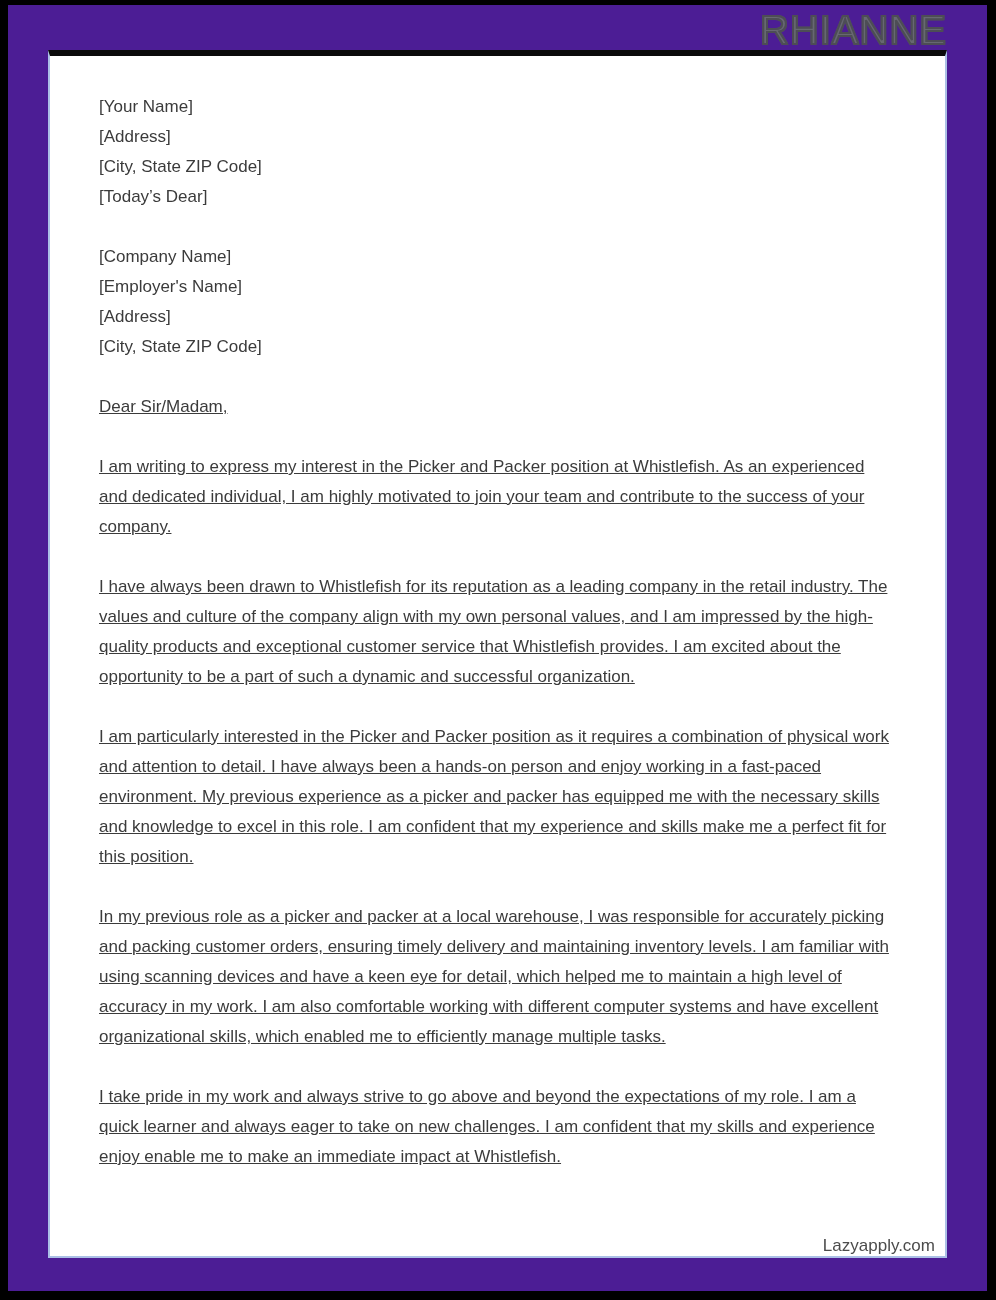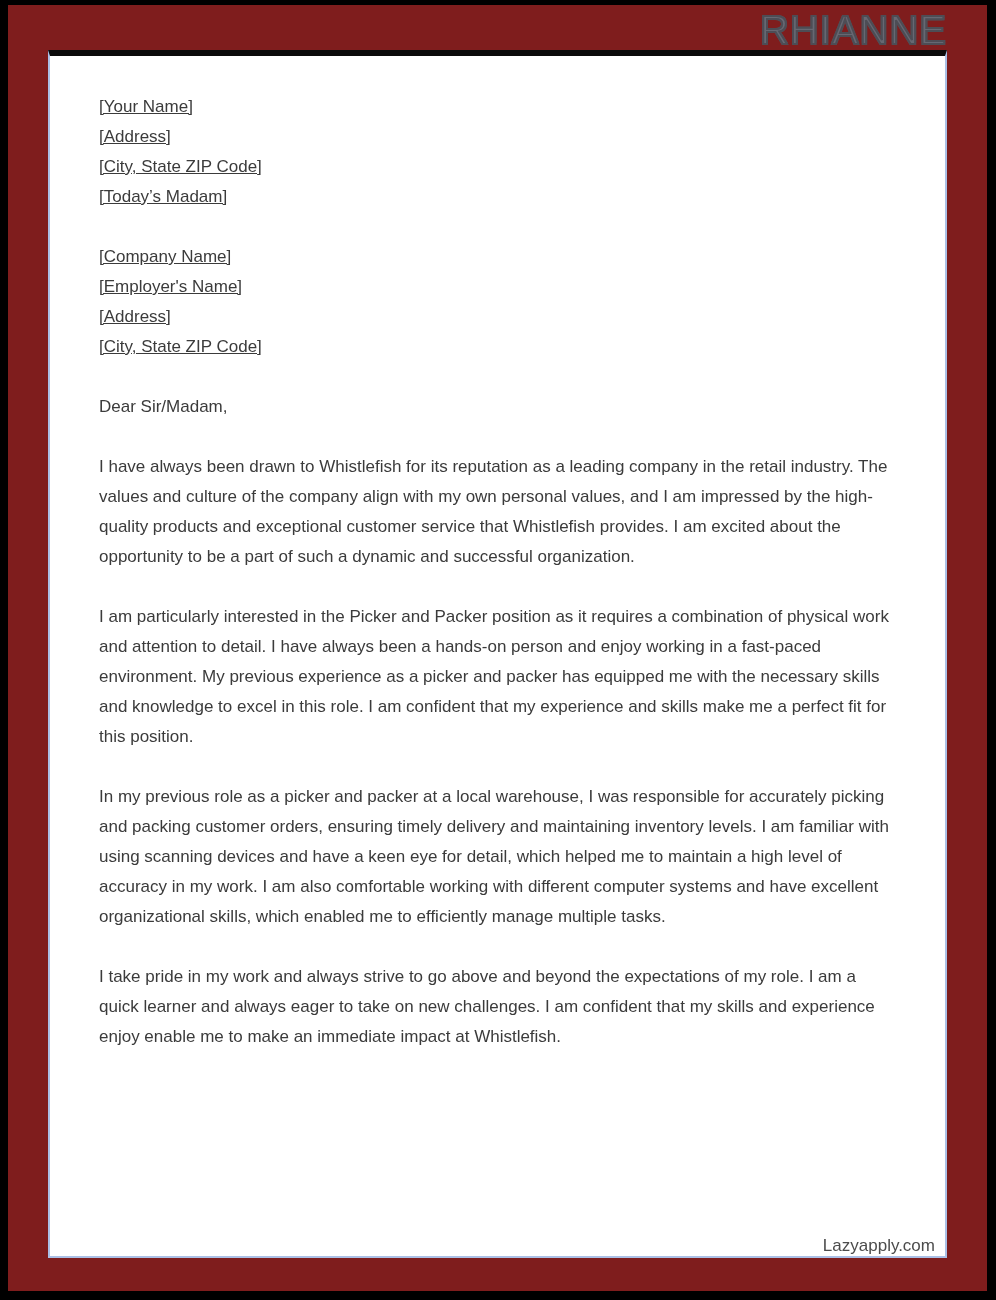--- a/index.html
+++ b/index.html
@@ -8,21 +8,21 @@
     width: 996px;
     height: 1300px;
     position: relative;
     background: #000000;
     font-family: "Liberation Sans", sans-serif;
     overflow: hidden;
   }
   .frame {
     position: absolute;
     top: 5px; left: 8px; right: 9px; bottom: 9px;
-    background: #7f1d1d;
+    background: #4c1d95;
   }
   .brand {
     position: absolute;
     top: 5px;
     right: 40px;
     font-size: 40px;
     line-height: 40px;
     font-weight: 400;
     letter-spacing: 1px;
     color: rgba(221,229,246,0.15);
@@ -46,22 +46,22 @@
     border-bottom: 2px solid #abc0e6;
     overflow: hidden;
   }
   .page-inner {
     padding: 36px 50px 0 49px;
     color: #3b3b3b;
     font-size: 17px;
     line-height: 30px;
   }
   .block { margin: 0 0 30px 0; }
-  .block .line { line-height: 30px; text-decoration: underline; }
-  .page-inner p { margin: 0 0 30px 0; }
+  .block .line { line-height: 30px; }
+  .page-inner p { margin: 0 0 30px 0; text-decoration: underline; }
   .watermark {
     position: absolute;
     right: 10px;
     bottom: 1px;
     font-size: 17px;
     line-height: 18px;
     color: #4c4c4c;
     background: #ffffff;
     padding-left: 2px;
   }
@@ -73,32 +73,33 @@
 
   <div class="brand">RHIANNE</div>
 
   <div class="page">
     <div class="page-inner">
 
       <div class="block">
         <div class="line">[Your Name]</div>
         <div class="line">[Address]</div>
         <div class="line">[City, State ZIP Code]</div>
-        <div class="line">[Today’s Madam]</div>
+        <div class="line">[Today’s Dear]</div>
       </div>
 
       <div class="block">
         <div class="line">[Company Name]</div>
         <div class="line">[Employer's Name]</div>
         <div class="line">[Address]</div>
         <div class="line">[City, State ZIP Code]</div>
       </div>
 
       <p>Dear Sir/Madam,</p>
 
+      <p>I am writing to express my interest in the Picker and Packer position at Whistlefish. As an experienced and dedicated individual, I am highly motivated to join your team and contribute to the success of your company.</p>
       <p>I have always been drawn to Whistlefish for its reputation as a leading company in the retail industry. The values and culture of the company align with my own personal values, and I am impressed by the high-quality products and exceptional customer service that Whistlefish provides. I am excited about the opportunity to be a part of such a dynamic and successful organization.</p>
       <p>I am particularly interested in the Picker and Packer position as it requires a combination of physical work and attention to detail. I have always been a hands-on person and enjoy working in a fast-paced environment. My previous experience as a picker and packer has equipped me with the necessary skills and knowledge to excel in this role. I am confident that my experience and skills make me a perfect fit for this position.</p>
       <p>In my previous role as a picker and packer at a local warehouse, I was responsible for accurately picking and packing customer orders, ensuring timely delivery and maintaining inventory levels. I am familiar with using scanning devices and have a keen eye for detail, which helped me to maintain a high level of accuracy in my work. I am also comfortable working with different computer systems and have excellent organizational skills, which enabled me to efficiently manage multiple tasks.</p>
       <p>I take pride in my work and always strive to go above and beyond the expectations of my role. I am a quick learner and always eager to take on new challenges. I am confident that my skills and experience enjoy enable me to make an immediate impact at Whistlefish.</p>
 
     </div>
 
     <div class="watermark">Lazyapply.com</div>
   </div>
 

